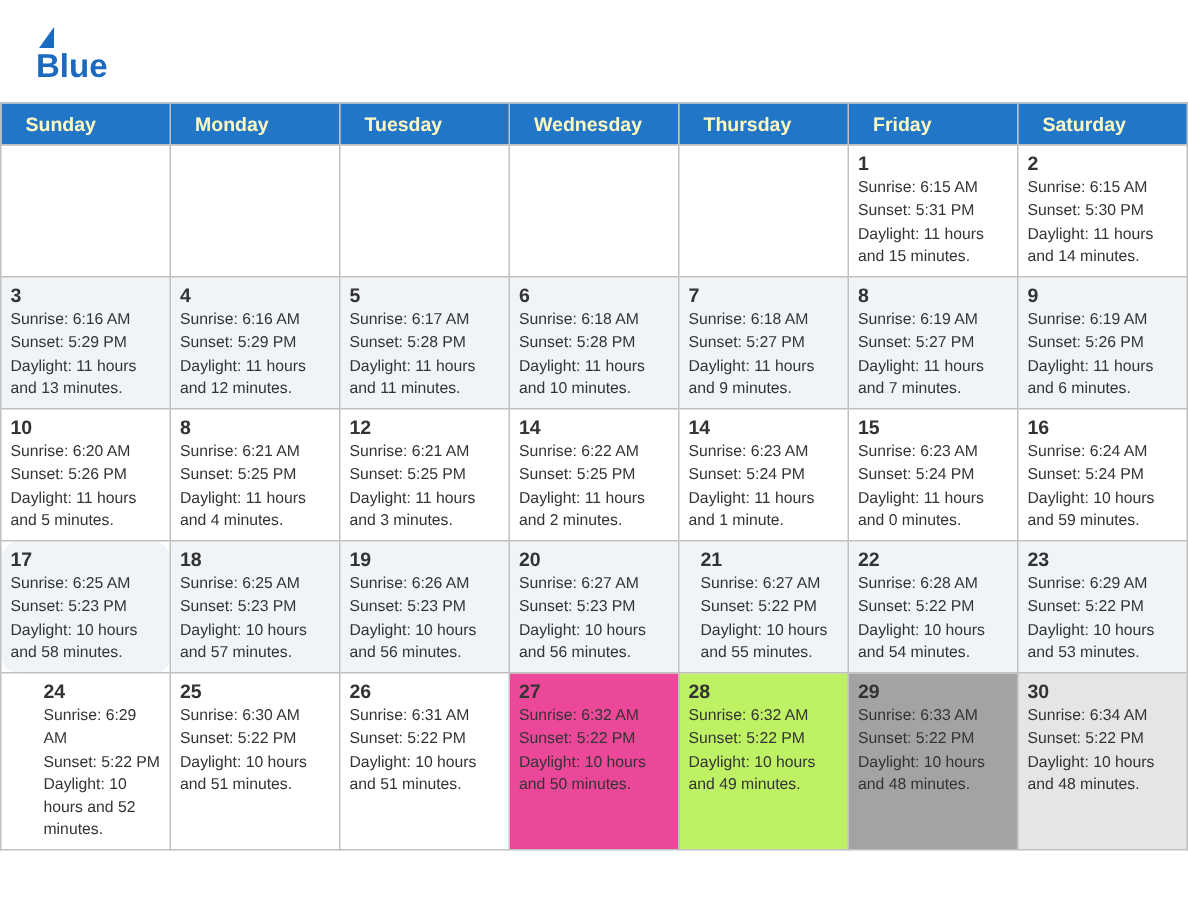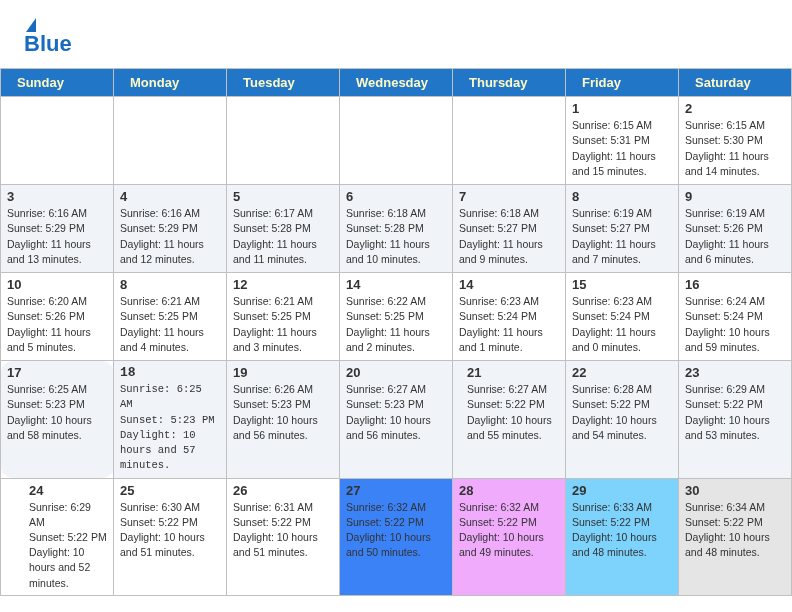--- a/index.html
+++ b/index.html
@@ -196,21 +196,21 @@
         <td style="background-color: rgb(255, 255, 255);">
           <span class="day-num">16</span>
           <div class="day-info">Sunrise: 6:24 AM<br>Sunset: 5:24 PM<br>Daylight: 10 hours and 59 minutes.</div>
         </td>
       </tr>
       <tr>
         <td style="background-color: rgb(240, 244, 248); border-radius: 12px;">
           <span class="day-num">17</span>
           <div class="day-info">Sunrise: 6:25 AM<br>Sunset: 5:23 PM<br>Daylight: 10 hours and 58 minutes.</div>
         </td>
-        <td style="background-color: rgb(240, 244, 248); font-family: Liberation Mono, monospace;">
+        <td style="background-color: rgb(240, 244, 248);">
           <span class="day-num">18</span>
           <div class="day-info">Sunrise: 6:25 AM<br>Sunset: 5:23 PM<br>Daylight: 10 hours and 57 minutes.</div>
         </td>
         <td style="background-color: rgb(240, 244, 248);">
           <span class="day-num">19</span>
           <div class="day-info">Sunrise: 6:26 AM<br>Sunset: 5:23 PM<br>Daylight: 10 hours and 56 minutes.</div>
         </td>
         <td style="background-color: rgb(240, 244, 248);">
           <span class="day-num">20</span>
           <div class="day-info">Sunrise: 6:27 AM<br>Sunset: 5:23 PM<br>Daylight: 10 hours and 56 minutes.</div>
@@ -234,29 +234,29 @@
           <div class="day-info">Sunrise: 6:29 AM<br>Sunset: 5:22 PM<br>Daylight: 10 hours and 52 minutes.</div>
         </td>
         <td style="background-color: rgb(255, 255, 255);">
           <span class="day-num">25</span>
           <div class="day-info">Sunrise: 6:30 AM<br>Sunset: 5:22 PM<br>Daylight: 10 hours and 51 minutes.</div>
         </td>
         <td style="background-color: rgb(255, 255, 255); margin-left: 31px;">
           <span class="day-num">26</span>
           <div class="day-info">Sunrise: 6:31 AM<br>Sunset: 5:22 PM<br>Daylight: 10 hours and 51 minutes.</div>
         </td>
-        <td style="background-color: #3b82f6;">
+        <td style="background-color: #ec4899;">
           <span class="day-num">27</span>
           <div class="day-info">Sunrise: 6:32 AM<br>Sunset: 5:22 PM<br>Daylight: 10 hours and 50 minutes.</div>
         </td>
-        <td style="background-color: #f0abfc;">
+        <td style="background-color: #bef264;">
           <span class="day-num">28</span>
           <div class="day-info">Sunrise: 6:32 AM<br>Sunset: 5:22 PM<br>Daylight: 10 hours and 49 minutes.</div>
         </td>
-        <td style="background-color: #7dd3fc; margin-left: 34px;">
+        <td style="background-color: #a3a3a3; margin-left: 34px;">
           <span class="day-num">29</span>
           <div class="day-info">Sunrise: 6:33 AM<br>Sunset: 5:22 PM<br>Daylight: 10 hours and 48 minutes.</div>
         </td>
         <td style="background-color: #e5e5e5;">
           <span class="day-num">30</span>
           <div class="day-info">Sunrise: 6:34 AM<br>Sunset: 5:22 PM<br>Daylight: 10 hours and 48 minutes.</div>
         </td>
       </tr>
     </tbody>
 </table>

